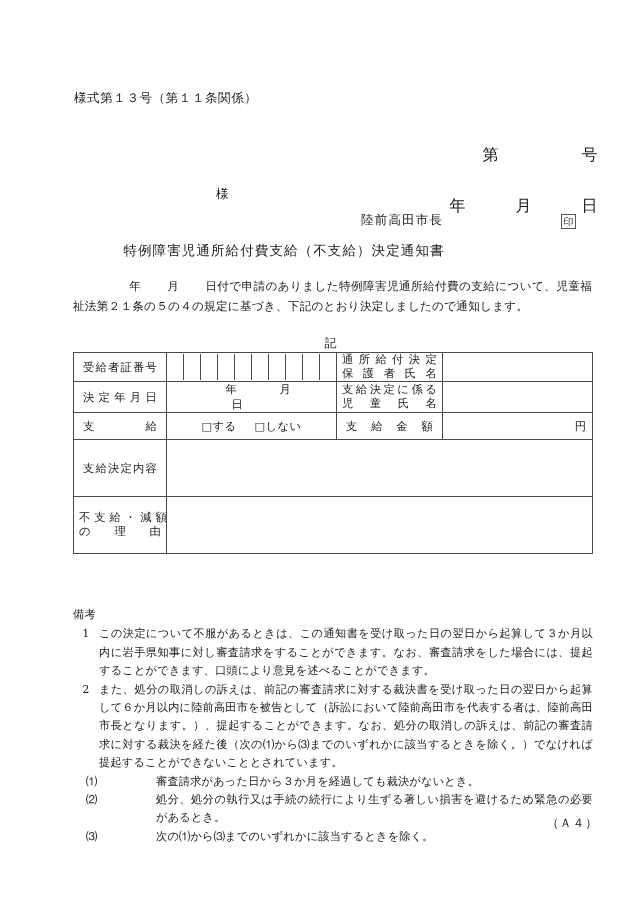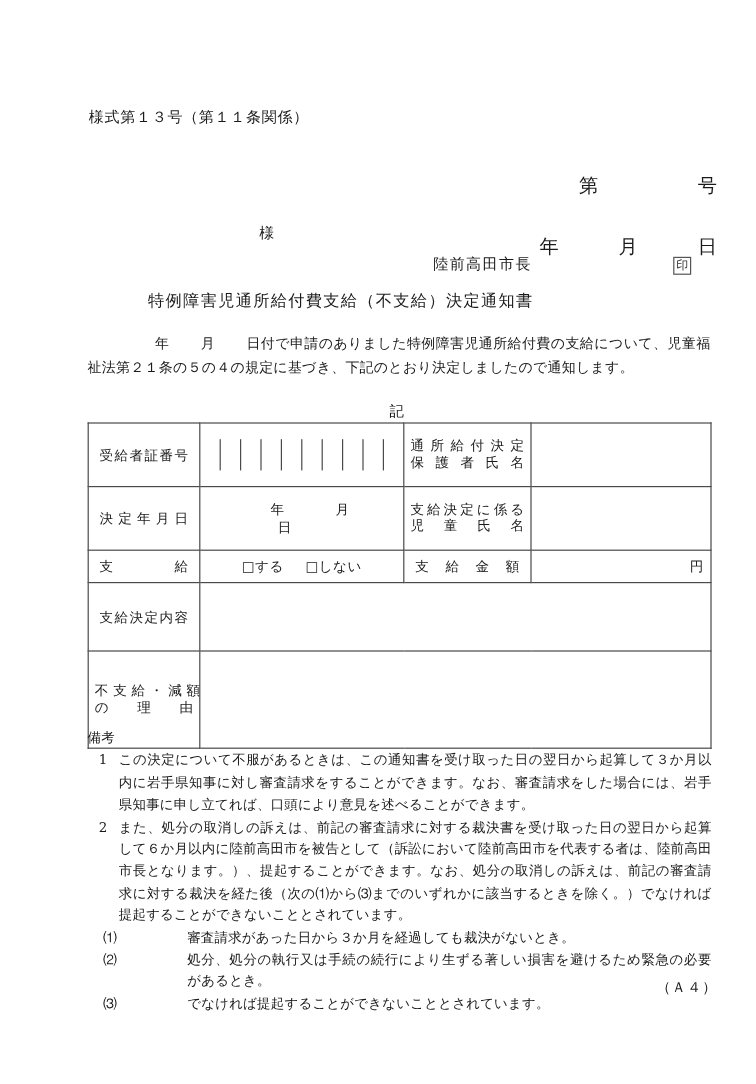--- a/index.html
+++ b/index.html
@@ -133,21 +133,21 @@
     white-space: nowrap;
   }
   .lbl-spread {
     display: block;
     text-align: justify;
     text-align-last: justify;
     padding: 0 5px;
   }
   .lbl-2line {
     line-height: 14px;
-    padding: 12px 5px !important;
+    padding: 0 5px !important;
   }
   .lbl-2line span {
     display: block;
     text-align: justify;
     text-align-last: justify;
   }
   .digit-cells {
     padding: 0 !important;
   }
   .digit-cells table {
@@ -337,38 +337,38 @@
         <td class="vtop" colspan="3"></td>
       </tr>
     </tbody>
   </table>
 
   <div class="remarks">
     <div class="remarks-title">備考</div>
     <div id="notes-container">
         <div class="note-item">
           <div class="note-num">1</div>
-          <div class="note-body">この決定について不服があるときは、この通知書を受け取った日の翌日から起算して３か月以内に岩手県知事に対し審査請求をすることができます。なお、審査請求をした場合には、岩手県知事に申し立てれば、口頭により意見を述べることができます。</div>
+          <div class="note-body">この決定について不服があるときは、この通知書を受け取った日の翌日から起算して３か月以内に岩手県知事に対し審査請求をすることができます。なお、審査請求をした場合には、提起することができます、口頭により意見を述べることができます。</div>
         </div>
         <div class="note-item">
           <div class="note-num">2</div>
           <div class="note-body">また、処分の取消しの訴えは、前記の審査請求に対する裁決書を受け取った日の翌日から起算して６か月以内に陸前高田市を被告として（訴訟において陸前高田市を代表する者は、陸前高田市長となります。）、提起することができます。なお、処分の取消しの訴えは、前記の審査請求に対する裁決を経た後（次の⑴から⑶までのいずれかに該当するときを除く。）でなければ提起することができないこととされています。</div>
         </div>
       </div>
     <div id="sub-container" class="sub-list">
         <div class="sub-item">
           <div class="sub-num">⑴</div>
           <div class="sub-body">審査請求があった日から３か月を経過しても裁決がないとき。</div>
         </div>
         <div class="sub-item">
           <div class="sub-num">⑵</div>
           <div class="sub-body">処分、処分の執行又は手続の続行により生ずる著しい損害を避けるため緊急の必要があるとき。</div>
         </div>
         <div class="sub-item">
           <div class="sub-num">⑶</div>
-          <div class="sub-body">でなければ提起することができないこととされています。</div>
+          <div class="sub-body">次の⑴から⑶までのいずれかに該当するときを除く。</div>
         </div>
       </div>
   </div>
 
   <div class="paper-size">（Ａ４）</div>
 
 </div>
 
 </body></html>

